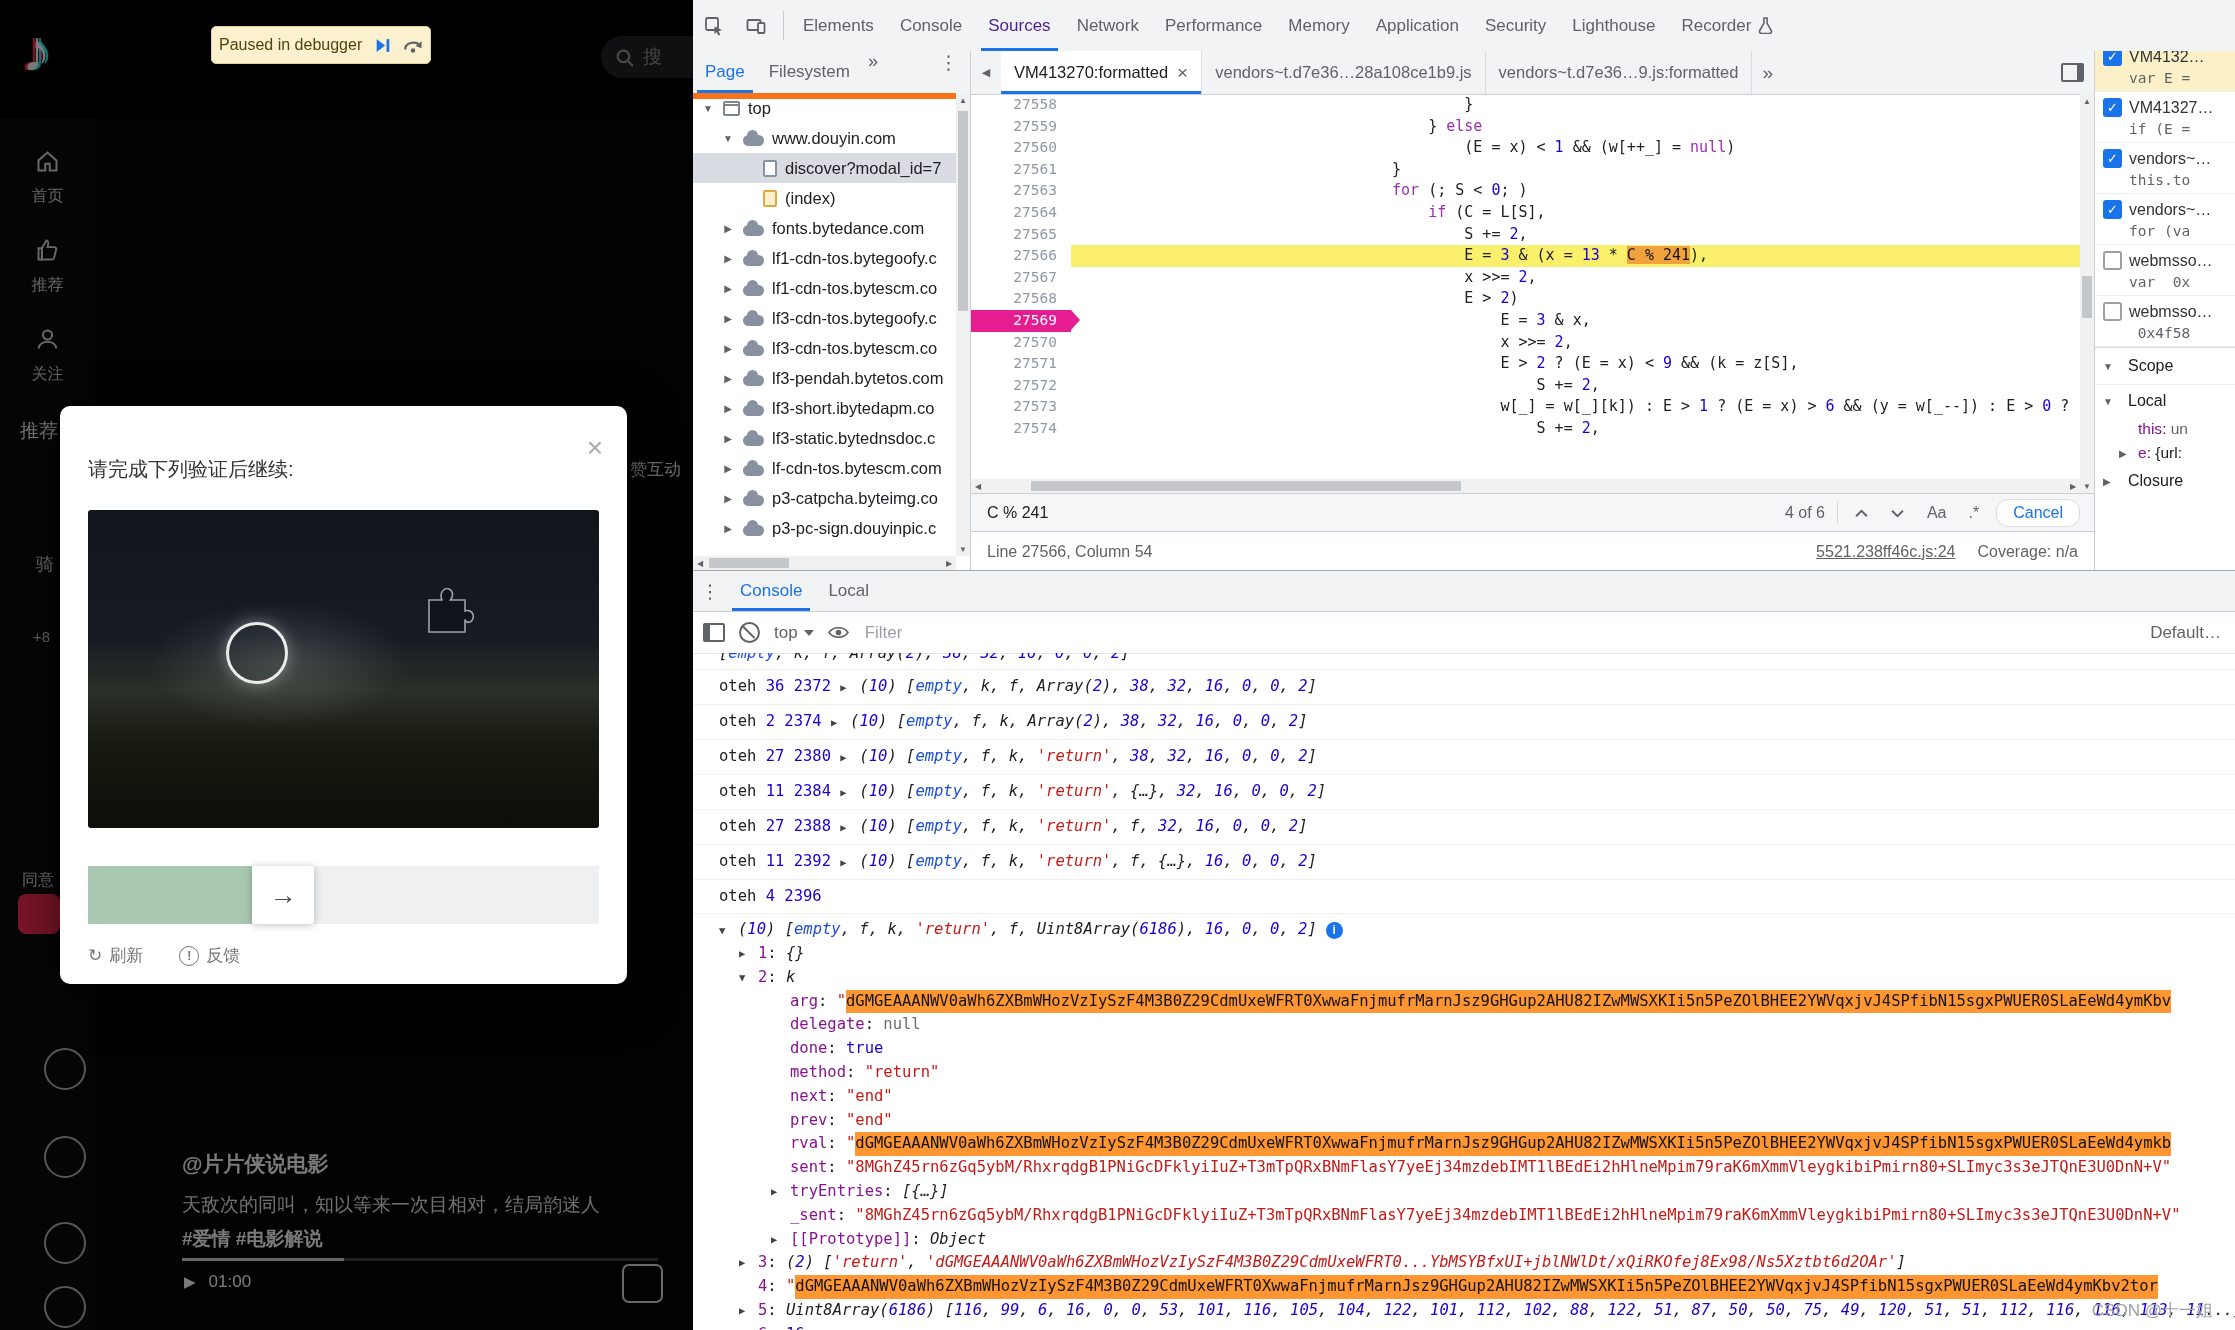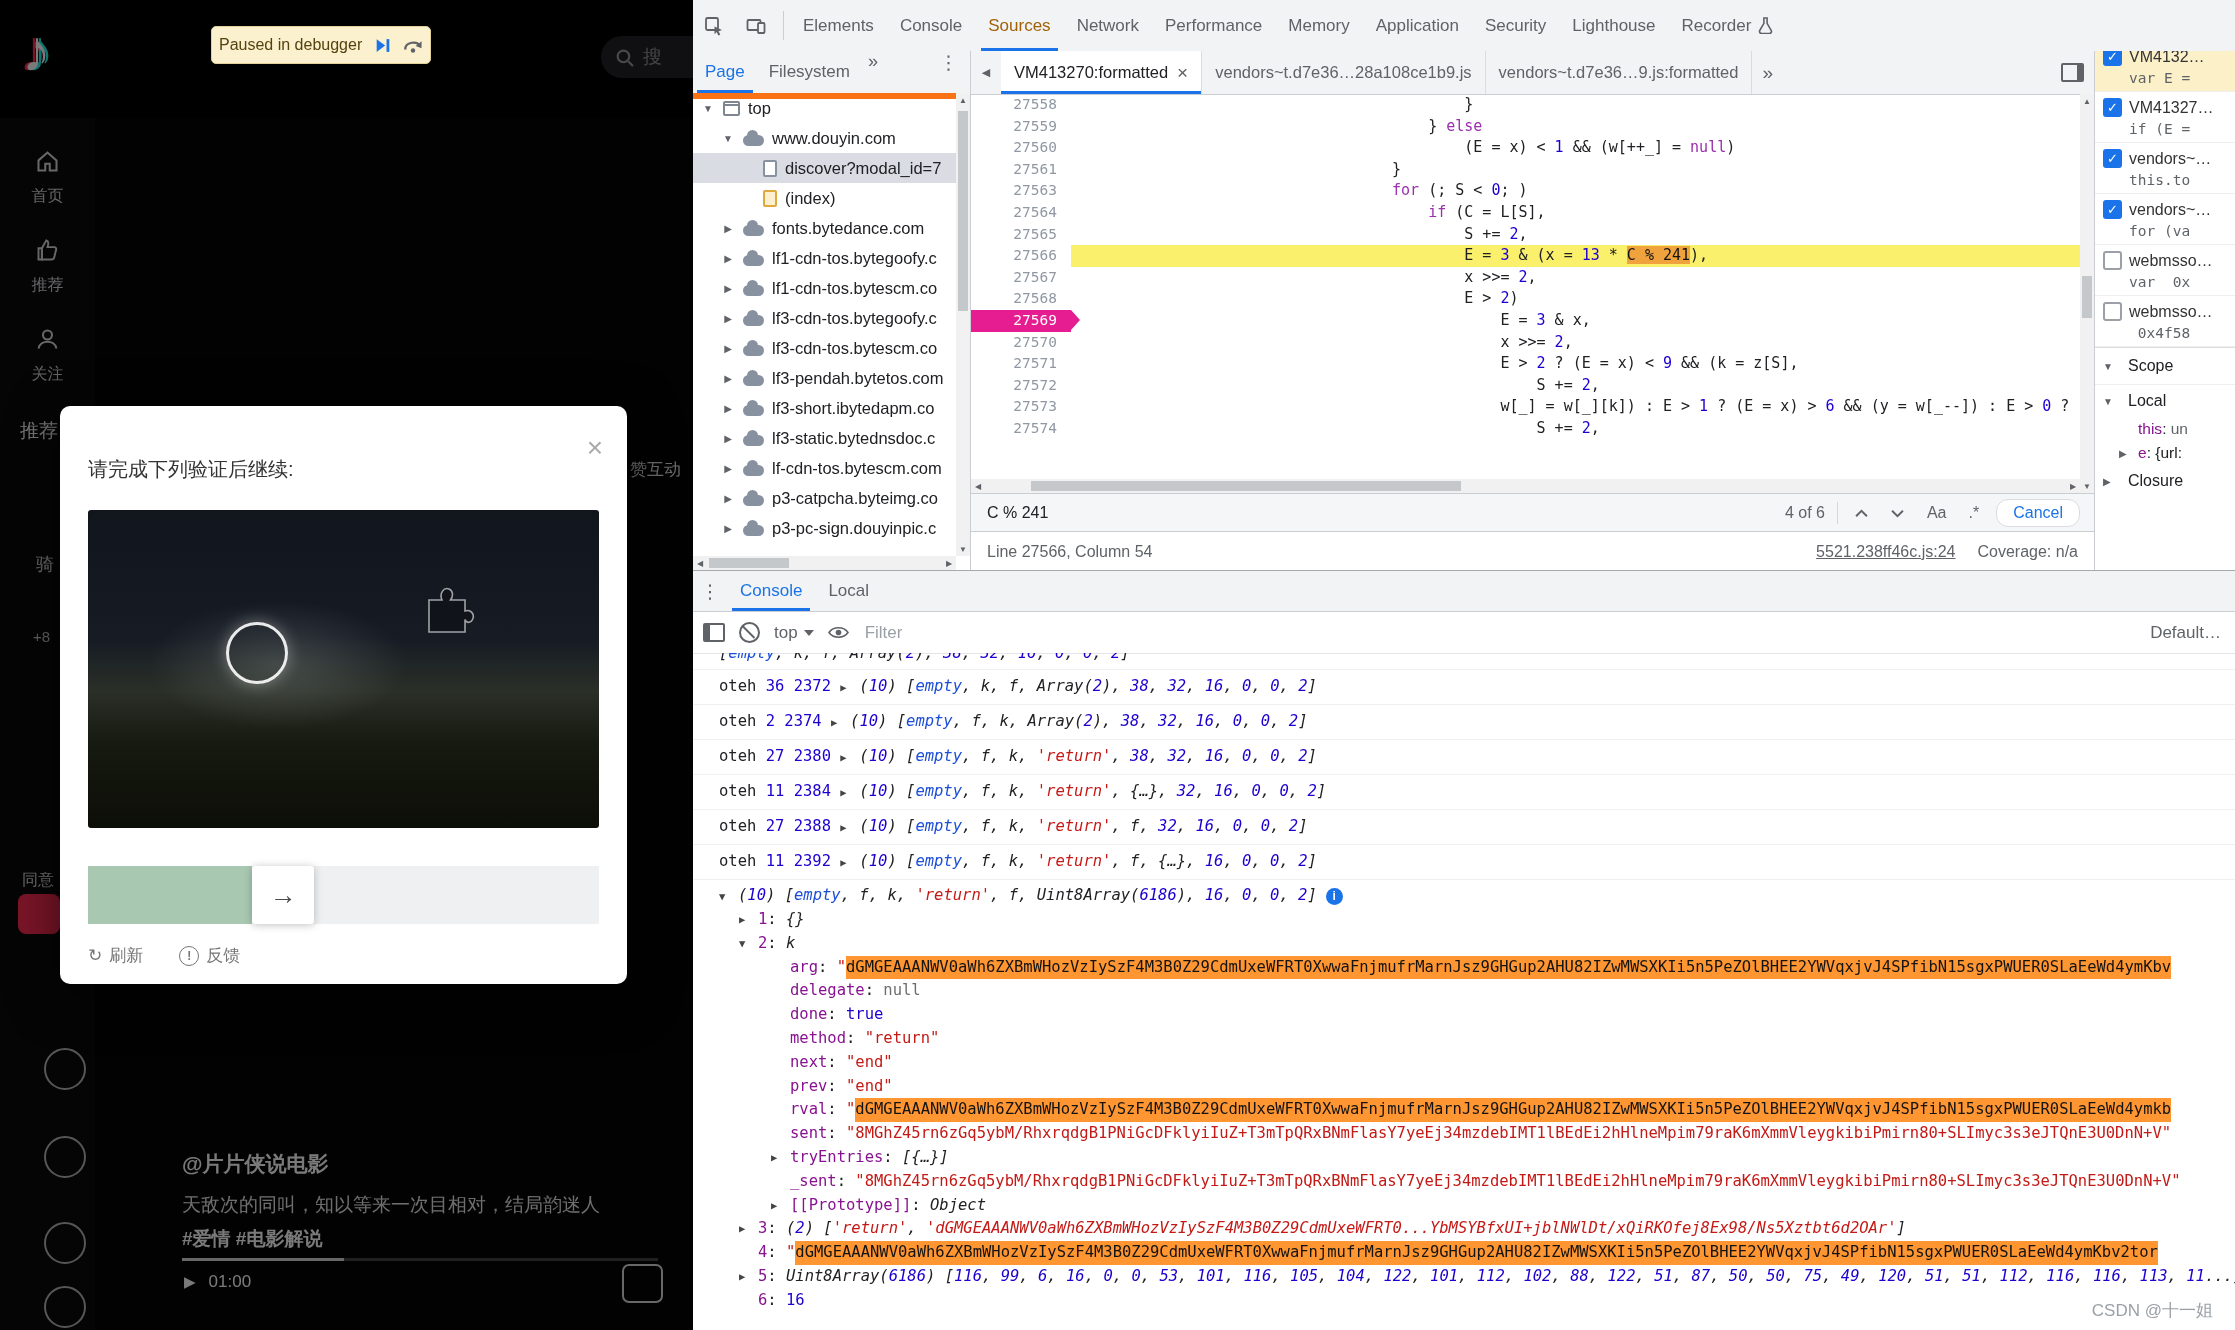--- a/index.html
+++ b/index.html
@@ -50,21 +50,21 @@
   .m-links{position:absolute;left:28px;top:538px;display:flex;gap:36px;font-size:17px;color:#757575;align-items:center}
   .m-links .lk{display:flex;align-items:center;gap:7px}
   .fbk{display:inline-grid;place-items:center;width:18px;height:18px;border:1.5px solid #757575;border-radius:50%;font-size:12px;font-weight:bold}
 
   
   .devtools{position:absolute;left:693px;top:0;width:1542px;height:1330px;background:#fff;color:#202124}
   .dt-tabbar{position:absolute;left:0;top:0;right:0;height:51px;background:#f1f3f4;border-bottom:1px solid #cacdd1;display:flex;align-items:stretch}
   .tb-ic{width:42px;display:grid;place-items:center;color:#5f6368}
   .tb-sep{width:1px;background:#cacdd1;margin:11px 6px}
   .dt-tab{display:flex;align-items:center;gap:7px;padding:0 13px;font-size:17px;color:#5f6368;position:relative;white-space:nowrap}
-  .dt-tab.active{color:#a16207}
+  .dt-tab.active{color:#4c1d95}
   .dt-tab.active::after{content:'';position:absolute;left:6px;right:6px;bottom:0;height:3px;background:#1a73e8}
 
   .dt-main{position:absolute;left:0;top:51px;right:0;height:519px;display:flex}
 
   
   .navg{width:277px;flex:none;border-right:1px solid #cacdd1;position:relative;background:#fff}
   .nav-tabs{height:42px;display:flex;align-items:flex-start;background:#f1f3f4;border-bottom:6px solid #f97316;font-size:17px;color:#5f6368}
   .nv-tab{padding:0 12px;height:100%;display:flex;align-items:center;position:relative}
   .nv-tab.active{color:#1a73e8}
   .nv-tab.active::after{content:'';position:absolute;left:4px;right:4px;bottom:0;height:3px;background:#1a73e8}
@@ -606,20 +606,21 @@
         <div id="console-rows">
             <div class="crow clip">
               <div class="clipin"><span class="pv">[<span class="emp">empty</span>, <span class="fn">k</span>, <span class="fn">f</span>, Array(<span class="num">2</span>), <span class="num">38</span>, <span class="num">32</span>, <span class="num">16</span>, <span class="num">0</span>, <span class="num">0</span>, <span class="num">2</span>]</span></div>
             </div>
             <div class="crow toplog">oteh <span class="num">36</span> <span class="num">2372</span> <span class="tri">▶</span><span class="pv">(<span class="num">10</span>) [<span class="emp">empty</span>, <span class="fn">k</span>, <span class="fn">f</span>, Array(<span class="num">2</span>), <span class="num">38</span>, <span class="num">32</span>, <span class="num">16</span>, <span class="num">0</span>, <span class="num">0</span>, <span class="num">2</span>]</span></div>
             <div class="crow toplog">oteh <span class="num">2</span> <span class="num">2374</span> <span class="tri">▶</span><span class="pv">(<span class="num">10</span>) [<span class="emp">empty</span>, <span class="fn">f</span>, <span class="fn">k</span>, Array(<span class="num">2</span>), <span class="num">38</span>, <span class="num">32</span>, <span class="num">16</span>, <span class="num">0</span>, <span class="num">0</span>, <span class="num">2</span>]</span></div>
             <div class="crow toplog">oteh <span class="num">27</span> <span class="num">2380</span> <span class="tri">▶</span><span class="pv">(<span class="num">10</span>) [<span class="emp">empty</span>, <span class="fn">f</span>, <span class="fn">k</span>, <span class="str">'return'</span>, <span class="num">38</span>, <span class="num">32</span>, <span class="num">16</span>, <span class="num">0</span>, <span class="num">0</span>, <span class="num">2</span>]</span></div>
             <div class="crow toplog">oteh <span class="num">11</span> <span class="num">2384</span> <span class="tri">▶</span><span class="pv">(<span class="num">10</span>) [<span class="emp">empty</span>, <span class="fn">f</span>, <span class="fn">k</span>, <span class="str">'return'</span>, {…}, <span class="num">32</span>, <span class="num">16</span>, <span class="num">0</span>, <span class="num">0</span>, <span class="num">2</span>]</span></div>
             <div class="crow toplog">oteh <span class="num">27</span> <span class="num">2388</span> <span class="tri">▶</span><span class="pv">(<span class="num">10</span>) [<span class="emp">empty</span>, <span class="fn">f</span>, <span class="fn">k</span>, <span class="str">'return'</span>, <span class="fn">f</span>, <span class="num">32</span>, <span class="num">16</span>, <span class="num">0</span>, <span class="num">0</span>, <span class="num">2</span>]</span></div>
             <div class="crow toplog">oteh <span class="num">11</span> <span class="num">2392</span> <span class="tri">▶</span><span class="pv">(<span class="num">10</span>) [<span class="emp">empty</span>, <span class="fn">f</span>, <span class="fn">k</span>, <span class="str">'return'</span>, <span class="fn">f</span>, {…}, <span class="num">16</span>, <span class="num">0</span>, <span class="num">0</span>, <span class="num">2</span>]</span></div>
+            <div class="crow toplog">oteh <span class="num">4</span> <span class="num">2396</span></div>
             <div class="crow exphead"><span class="tri">▼</span><span class="pv">(<span class="num">10</span>) [<span class="emp">empty</span>, <span class="fn">f</span>, <span class="fn">k</span>, <span class="str">'return'</span>, <span class="fn">f</span>, Uint8Array(<span class="num">6186</span>), <span class="num">16</span>, <span class="num">0</span>, <span class="num">0</span>, <span class="num">2</span>]</span><span class="info">i</span></div>
             <div class="crow ctr d1">
               <span class="tri">▶</span>
               <span class="nm">1</span>
               <span>:&nbsp;</span>
               <span class="obj">{}</span>
             </div>
             <div class="crow ctr d1">
               <span class="tri">▼</span>
               <span class="nm">2</span>

